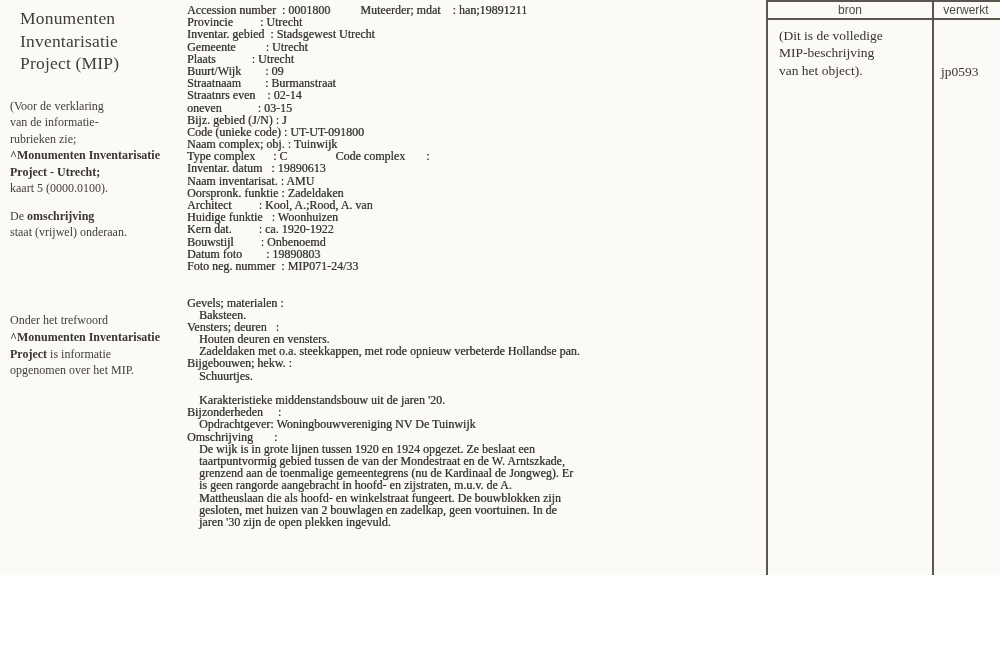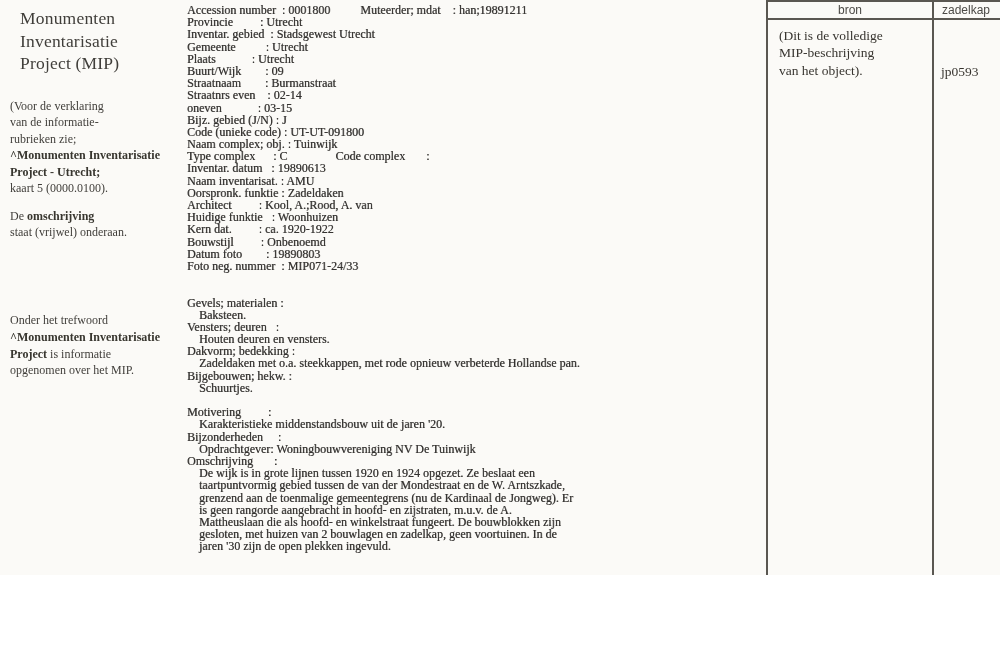--- a/index.html
+++ b/index.html
@@ -142,46 +142,44 @@
       <div class="typed-line">Kern dat.         : ca. 1920-1922</div>
       <div class="typed-line">Bouwstijl         : Onbenoemd</div>
       <div class="typed-line">Datum foto        : 19890803</div>
       <div class="typed-line">Foto neg. nummer  : MIP071-24/33</div>
       <div class="typed-line">&nbsp;</div>
       <div class="typed-line">&nbsp;</div>
       <div class="typed-line">Gevels; materialen :</div>
       <div class="typed-line">    Baksteen.</div>
       <div class="typed-line">Vensters; deuren   :</div>
       <div class="typed-line">    Houten deuren en vensters.</div>
-      <div class="typed-line">Dakvorm; bedekking :</div>
       <div class="typed-line">    Zadeldaken met o.a. steekkappen, met rode opnieuw verbeterde Hollandse pan.</div>
       <div class="typed-line">Bijgebouwen; hekw. :</div>
       <div class="typed-line">    Schuurtjes.</div>
       <div class="typed-line">&nbsp;</div>
-      <div class="typed-line">Motivering         :</div>
       <div class="typed-line">    Karakteristieke middenstandsbouw uit de jaren '20.</div>
       <div class="typed-line">Bijzonderheden     :</div>
       <div class="typed-line">    Opdrachtgever: Woningbouwvereniging NV De Tuinwijk</div>
       <div class="typed-line">Omschrijving       :</div>
       <div class="typed-line">    De wijk is in grote lijnen tussen 1920 en 1924 opgezet. Ze beslaat een</div>
       <div class="typed-line">    taartpuntvormig gebied tussen de van der Mondestraat en de W. Arntszkade,</div>
       <div class="typed-line">    grenzend aan de toenmalige gemeentegrens (nu de Kardinaal de Jongweg). Er</div>
       <div class="typed-line">    is geen rangorde aangebracht in hoofd- en zijstraten, m.u.v. de A.</div>
       <div class="typed-line">    Mattheuslaan die als hoofd- en winkelstraat fungeert. De bouwblokken zijn</div>
       <div class="typed-line">    gesloten, met huizen van 2 bouwlagen en zadelkap, geen voortuinen. In de</div>
       <div class="typed-line">    jaren '30 zijn de open plekken ingevuld.</div>
     </div>
 
   <div class="rule v-rule-1"></div>
   <div class="rule v-rule-2"></div>
   <div class="rule h-rule-top"></div>
   <div class="rule h-rule-head"></div>
 
   <div class="col-header bron">bron</div>
-  <div class="col-header verwerkt">zadelkap</div>
+  <div class="col-header verwerkt">verwerkt</div>
 
   <div class="panel-note">
       <div class="panel-note-line">(Dit is de volledige</div>
       <div class="panel-note-line">MIP-beschrijving</div>
       <div class="panel-note-line">van het object).</div>
     </div>
 
   <div class="panel-code">jp0593</div>
 
   <div class="scan-bottom-edge"></div>

